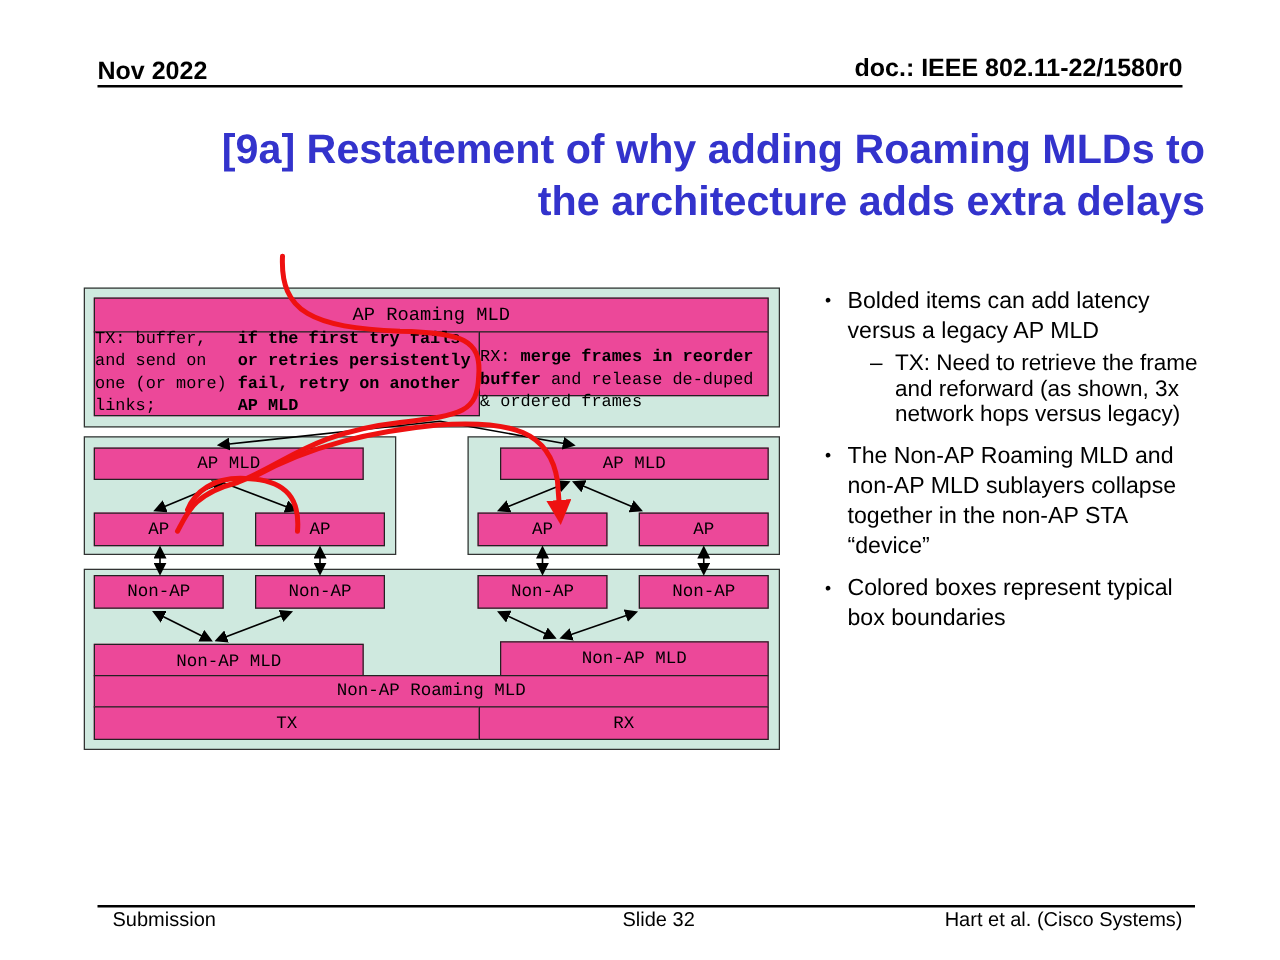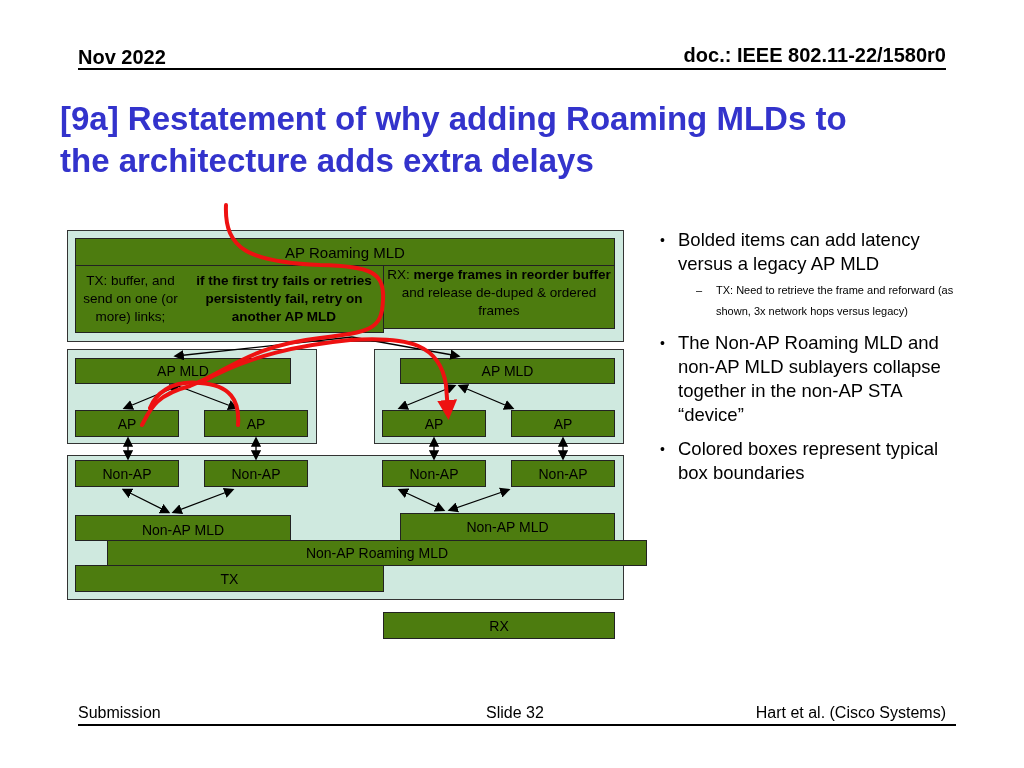--- a/index.html
+++ b/index.html
@@ -1,30 +1,30 @@
 <!DOCTYPE html>
 <html><head>
 <meta charset="utf-8">
 <style>
   html,body{margin:0;padding:0;}
   body{width:1024px;height:768px;background:#ffffff;position:relative;overflow:hidden;font-family:"Liberation Sans",sans-serif;color:#000;}
   .abs{position:absolute;}
   .hdr-left{left:78px;top:46px;font-size:20px;font-weight:bold;}
   .hdr-right{right:78px;top:44px;font-size:20px;font-weight:bold;}
   .hdr-rule{left:78px;top:68px;width:868px;height:2px;background:#000;}
-  .title{left:60px;top:98px;width:904px;text-align:left;font-size:33px;font-weight:bold;color:#3333cc;line-height:42px;}
+  .title{left:60px;top:98px;width:904px;text-align:right;font-size:33px;font-weight:bold;color:#3333cc;line-height:42px;}
   .ftr-rule{left:78px;top:724px;width:878px;height:2px;background:#000;}
-  .ftr{top:704px;font-size:16px;}
+  .ftr{top:728px;font-size:16px;margin-left:12px;}
   .box-outer{background:#cfe9df;border:1.5px solid #333;box-sizing:border-box;}
-  .box{background:#4d7c0f;border:1.5px solid #222;box-sizing:border-box;font-size:14px;display:flex;align-items:center;justify-content:center;text-align:center;}
+  .box{background:#ec4899;border:1.5px solid #222;box-sizing:border-box;font-size:14px;display:flex;align-items:center;justify-content:center;text-align:left;font-family:Liberation Mono, monospace;}
   .small{font-size:13.5px;line-height:18px;}
   .bullets{left:660px;top:228px;width:300px;font-size:18.5px;line-height:24px;}
   .b1{position:relative;padding-left:18px;margin-bottom:10px;}
   .b1::before{content:"•";position:absolute;left:0;top:0;font-size:14px;}
-  .b2{position:relative;padding-left:38px;font-size:11px;line-height:20.5px;margin-top:4px;margin-bottom:6px;}
+  .b2{position:relative;padding-left:38px;font-size:18px;line-height:20.5px;margin-top:4px;margin-bottom:6px;}
   .b2::before{content:"–";position:absolute;left:18px;top:0;}
   svg.overlay{position:absolute;left:0;top:0;pointer-events:none;}
 </style>
 </head>
 <body>
 
 <div class="abs hdr-left">Nov 2022</div>
 <div class="abs hdr-right">doc.: IEEE 802.11-22/1580r0</div>
 <div class="abs hdr-rule"></div>
 
@@ -34,44 +34,44 @@
 </div>
 
 <div>
 
   <div class="abs box-outer" style="left:67px;top:230px;width:557px;height:112px;"></div>
   <div class="abs box" style="left:75px;top:238px;width:540px;height:28px;font-size:15px;">AP Roaming MLD</div>
   <div class="abs box small" style="left:75px;top:265px;width:309px;height:68px;flex-direction:row;">
     <span>TX: buffer, and send on one (or more) links;</span>
     <b style="padding:0 6px;">if the first try fails or retries persistently fail, retry on another AP MLD</b>
   </div>
-  <div class="abs box small" style="left:383px;top:265px;width:232px;height:64px;display:block;padding-top:0;">
+  <div class="abs box small" style="left:383px;top:265px;width:232px;height:52px;display:block;padding-top:12px;">
     <span>RX: </span><b>merge frames in reorder buffer</b><span> and release de-duped &amp; ordered frames</span>
   </div>
 
   <div class="abs box-outer" style="left:67px;top:349px;width:250px;height:95px;"></div>
   <div class="abs box" style="left:75px;top:358px;width:216px;height:26px;">AP MLD</div>
   <div class="abs box" style="left:75px;top:410px;width:104px;height:27px;">AP</div>
   <div class="abs box" style="left:204px;top:410px;width:104px;height:27px;">AP</div>
 
   <div class="abs box-outer" style="left:374px;top:349px;width:250px;height:95px;"></div>
   <div class="abs box" style="left:400px;top:358px;width:215px;height:26px;">AP MLD</div>
   <div class="abs box" style="left:382px;top:410px;width:104px;height:27px;">AP</div>
   <div class="abs box" style="left:511px;top:410px;width:104px;height:27px;">AP</div>
 
   <div class="abs box-outer" style="left:67px;top:455px;width:557px;height:145px;"></div>
   <div class="abs box" style="left:75px;top:460px;width:104px;height:27px;">Non-AP</div>
   <div class="abs box" style="left:204px;top:460px;width:104px;height:27px;">Non-AP</div>
   <div class="abs box" style="left:382px;top:460px;width:104px;height:27px;">Non-AP</div>
   <div class="abs box" style="left:511px;top:460px;width:104px;height:27px;">Non-AP</div>
   <div class="abs box" style="left:75px;top:515px;width:216px;height:26px;padding-top:4px;">Non-AP MLD</div>
   <div class="abs box" style="left:400px;top:513px;width:215px;height:28px;">Non-AP MLD</div>
-  <div class="abs box" style="left:75px;top:540px;width:540px;height:26px;margin-left:32px;">Non-AP Roaming MLD</div>
+  <div class="abs box" style="left:75px;top:540px;width:540px;height:26px;">Non-AP Roaming MLD</div>
   <div class="abs box" style="left:75px;top:565px;width:309px;height:27px;">TX</div>
-  <div class="abs box" style="left:383px;top:565px;width:232px;height:27px;margin-top:47px;">RX</div>
+  <div class="abs box" style="left:383px;top:565px;width:232px;height:27px;">RX</div>
 
   <svg class="overlay" width="1024" height="768">
     <defs>
       <marker id="ah" markerWidth="8" markerHeight="8" refX="6" refY="4" orient="auto-start-reverse">
         <path d="M0,0 L8,4 L0,8 z" fill="#000"></path>
       </marker>
       <marker id="rah" markerWidth="5" markerHeight="5" refX="3" refY="2.5" orient="auto">
         <path d="M0,0 L5,2.5 L0,5 z" fill="#ee1111"></path>
       </marker>
     </defs>

